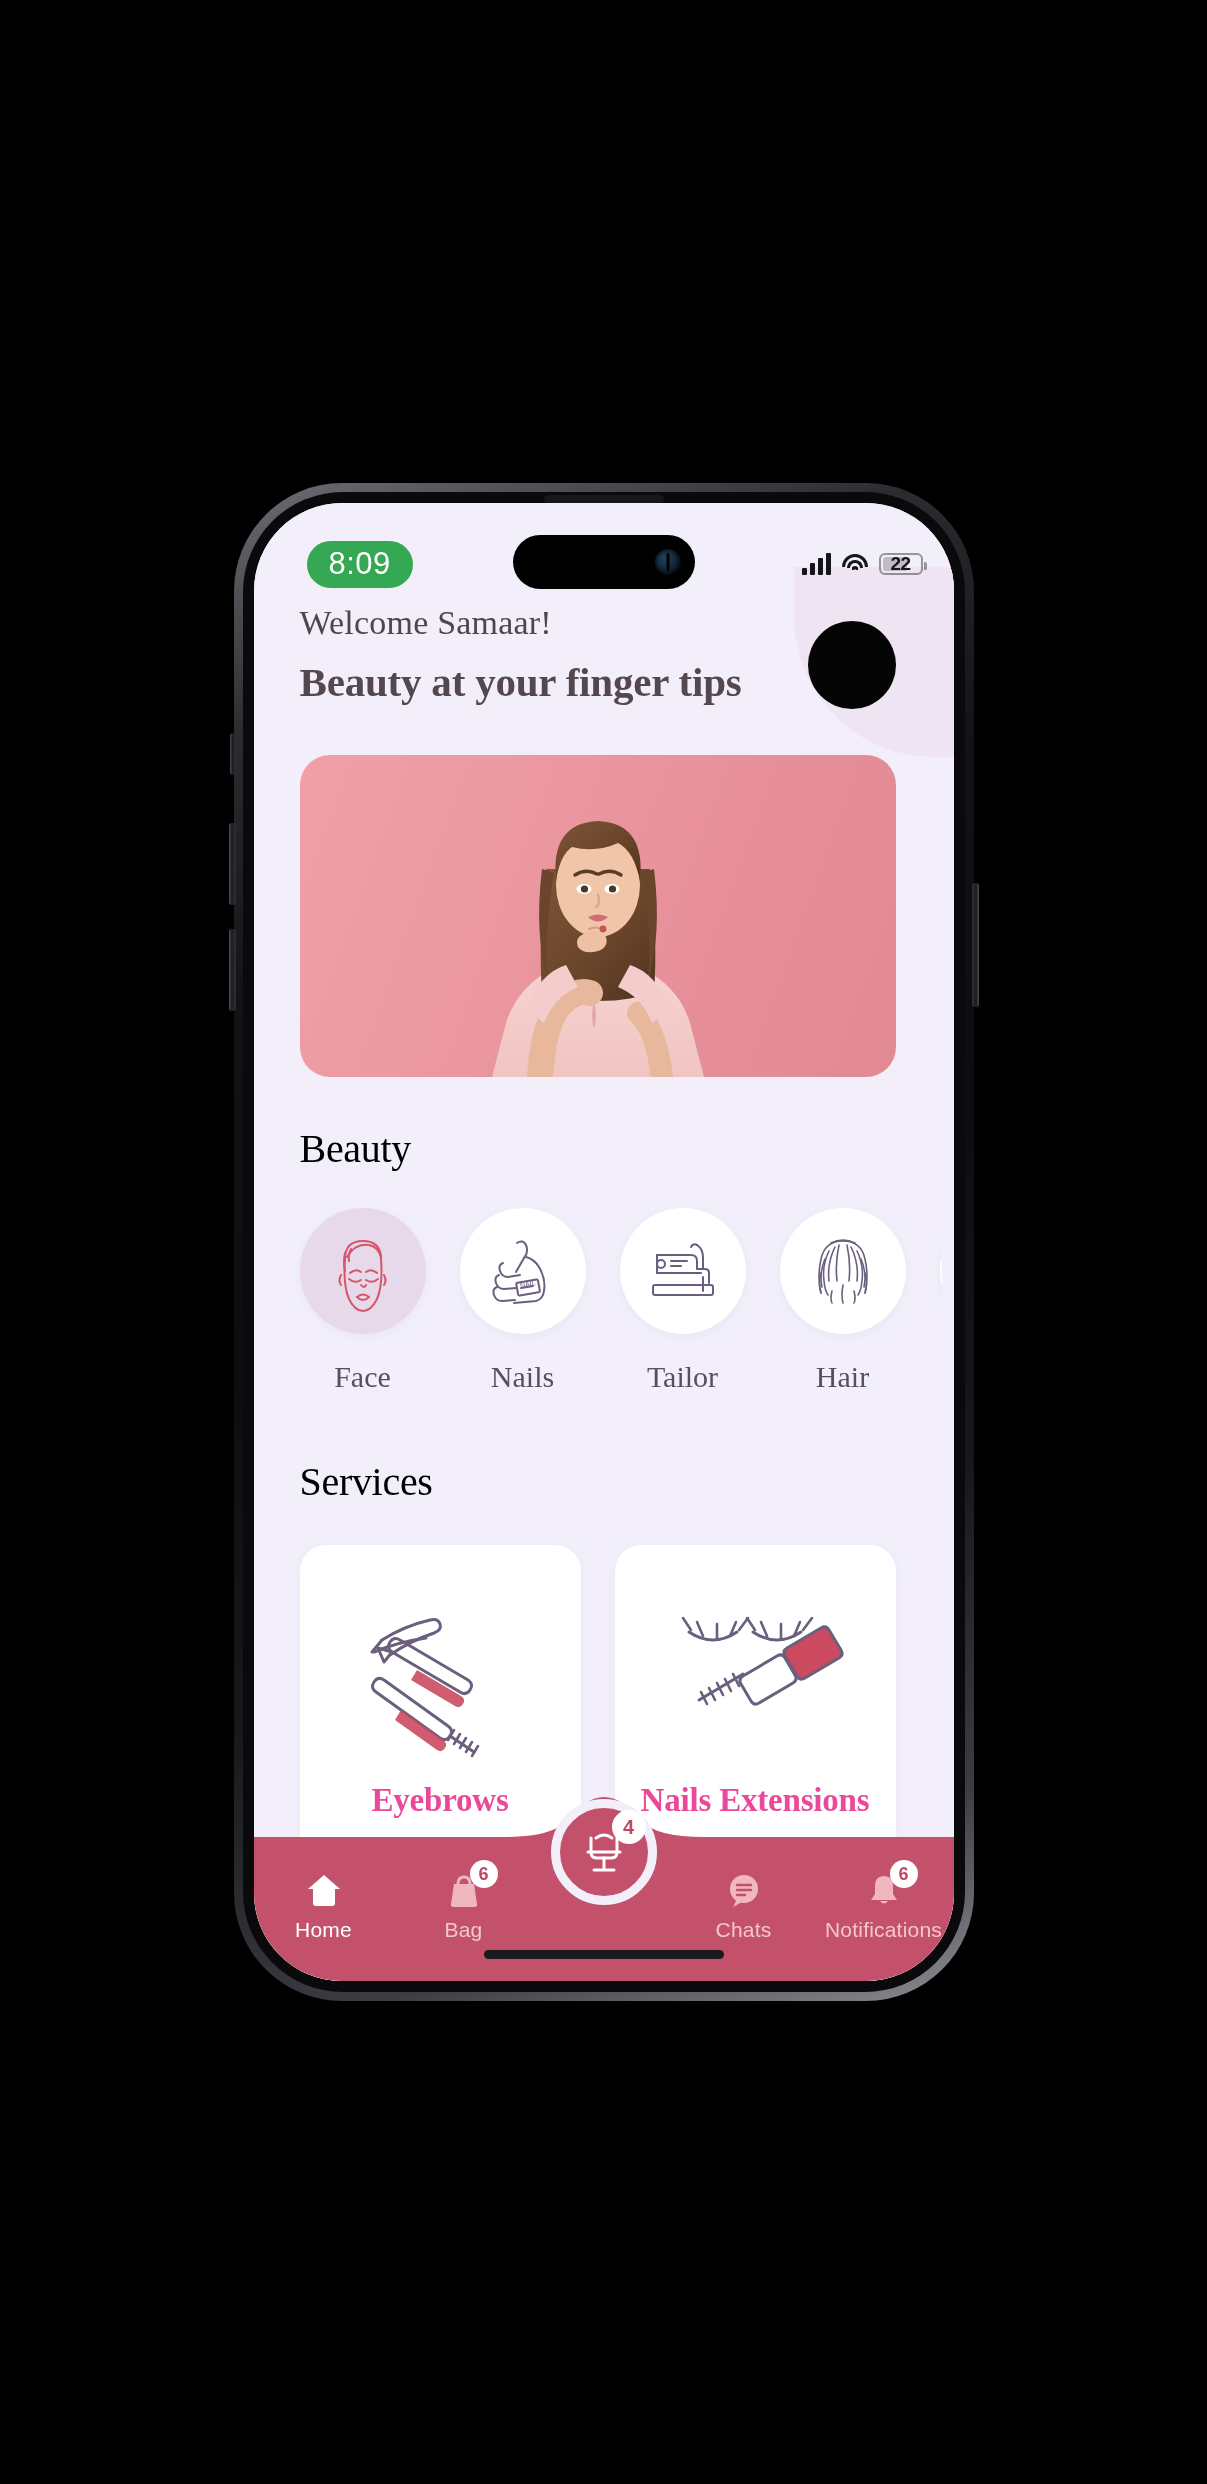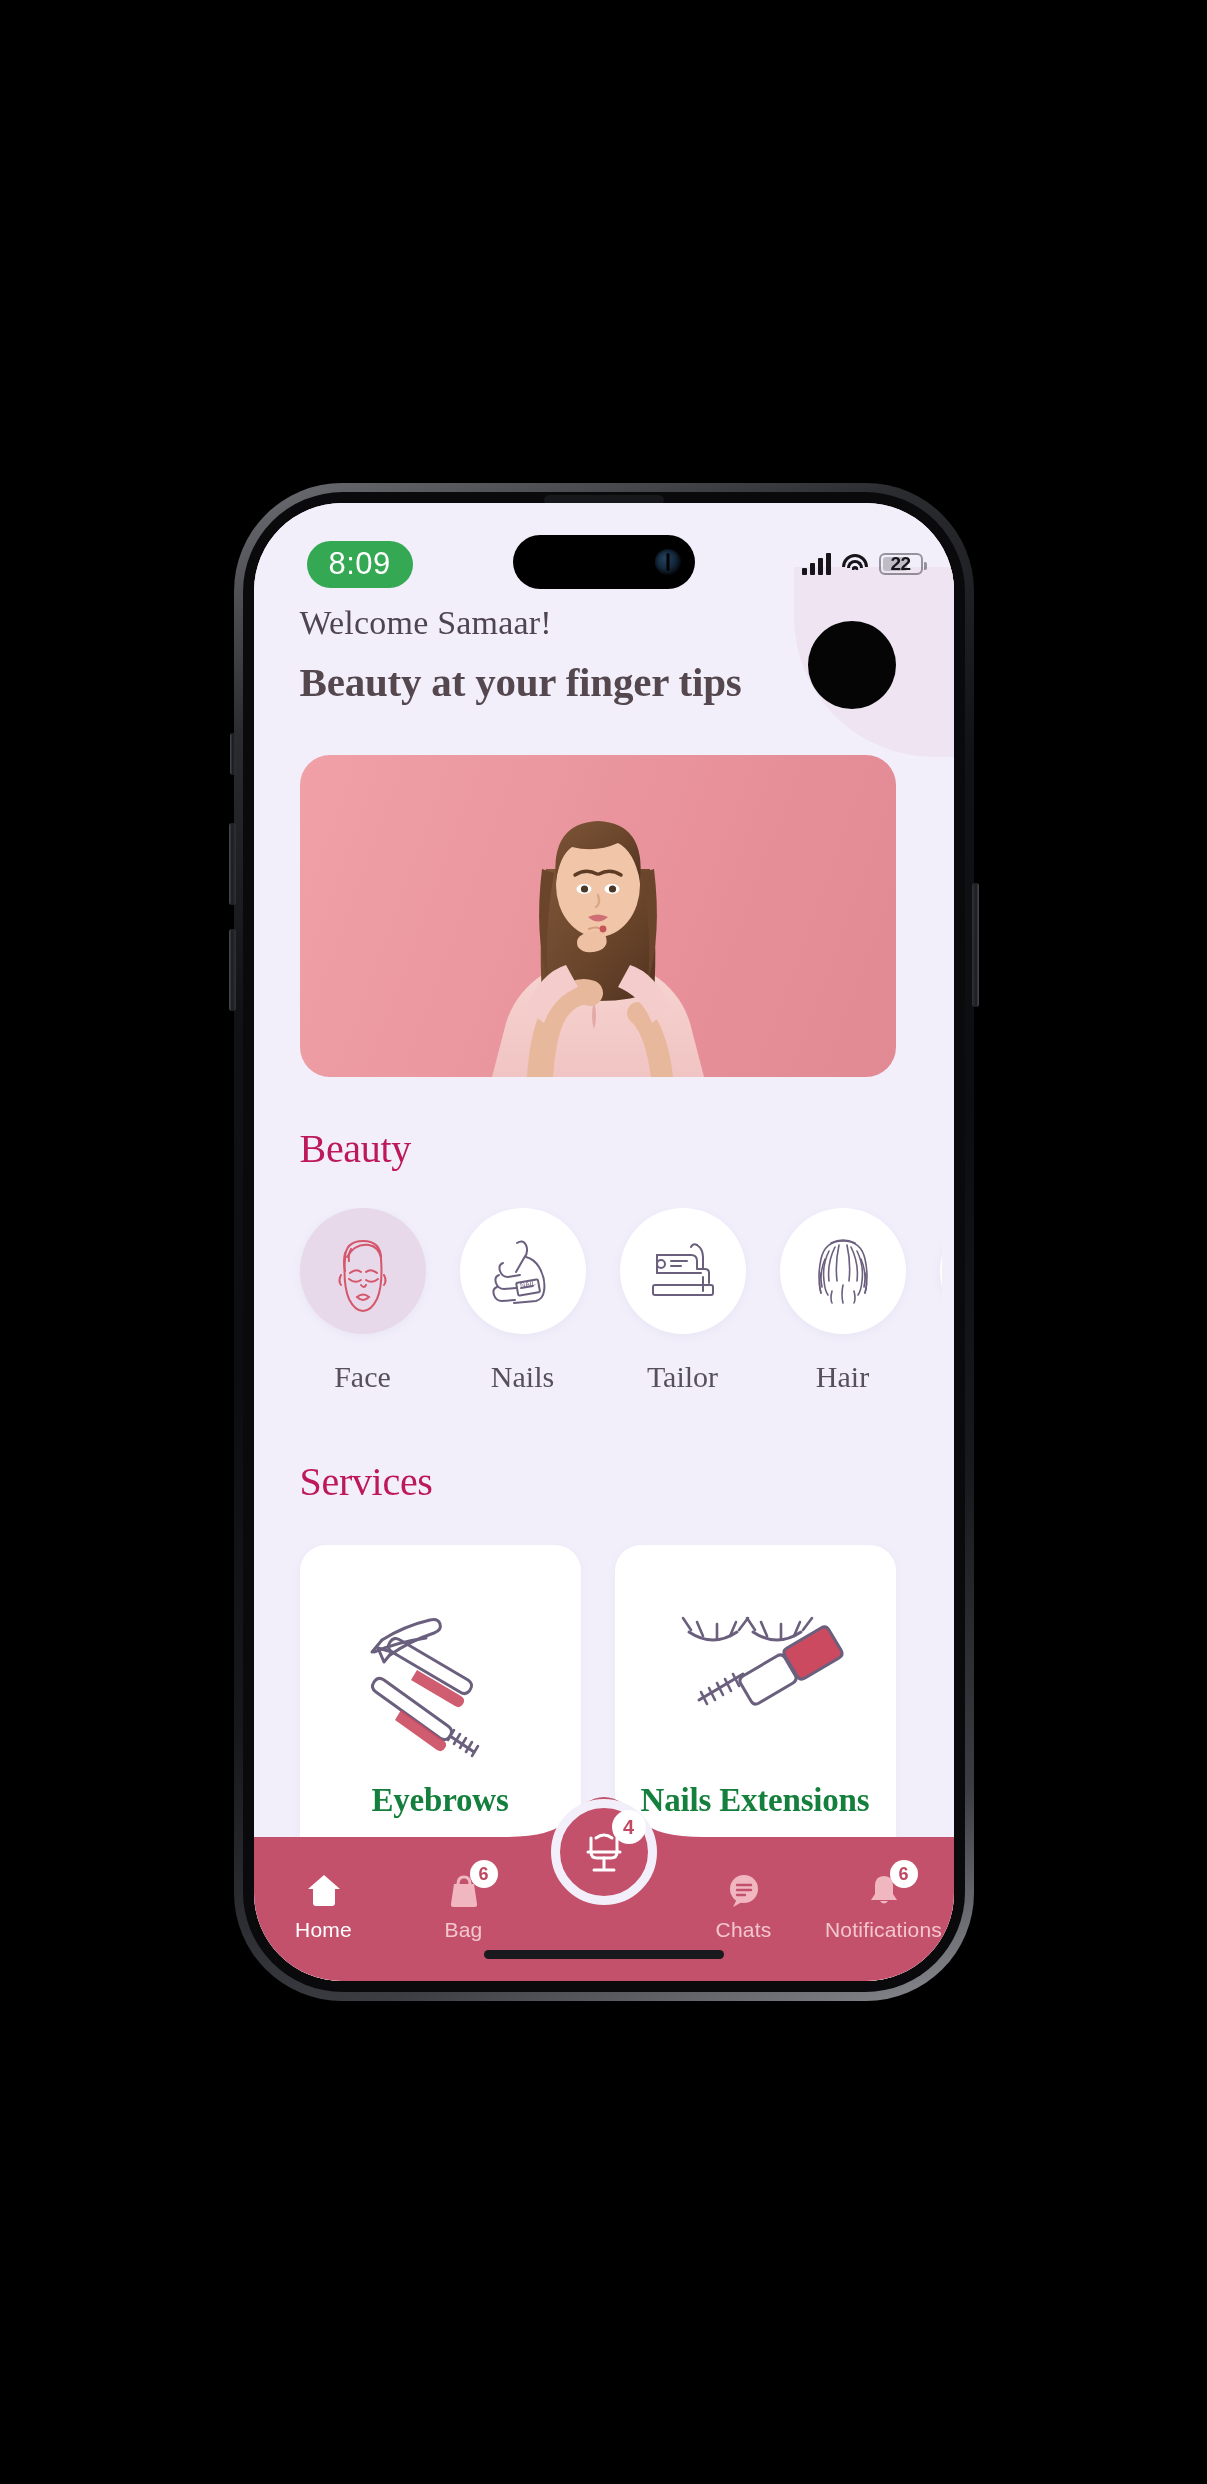--- a/index.html
+++ b/index.html
@@ -197,21 +197,21 @@
   .hero-model{
     position:absolute; left:50%; transform:translateX(-50%);
     bottom:0; width:300px; height:300px;
   }
 
   
   .section-title{
     position:relative; z-index:3;
     font-family:"Liberation Serif", serif;
     font-size:40px; font-weight:400;
-    color:#be185d;
+    color:#000000;
     padding:0 46px;
     margin-top:48px;
     letter-spacing:-.3px;
   }
 
   
   .cats{
     position:relative; z-index:3;
     margin-top:36px;
     padding-left:46px;
@@ -250,21 +250,21 @@
     display:flex; flex-direction:column;
     align-items:center; justify-content:center;
     box-shadow:0 2px 10px rgba(120,100,150,.06);
     padding:12px;
   }
   .svc-art{ height:180px; display:flex; align-items:center; justify-content:center; }
   .svc-title{
     font-family:"Liberation Serif", serif;
     font-weight:700;
     font-size:33px;
-    color:#15803d;
+    color:#ec4899;
     text-align:center;
     margin-top:10px;
     letter-spacing:-.2px;
   }
 
   
   .tabbar{
     position:absolute; left:0; right:0; bottom:0;
     height:186px; z-index:40;
   }

